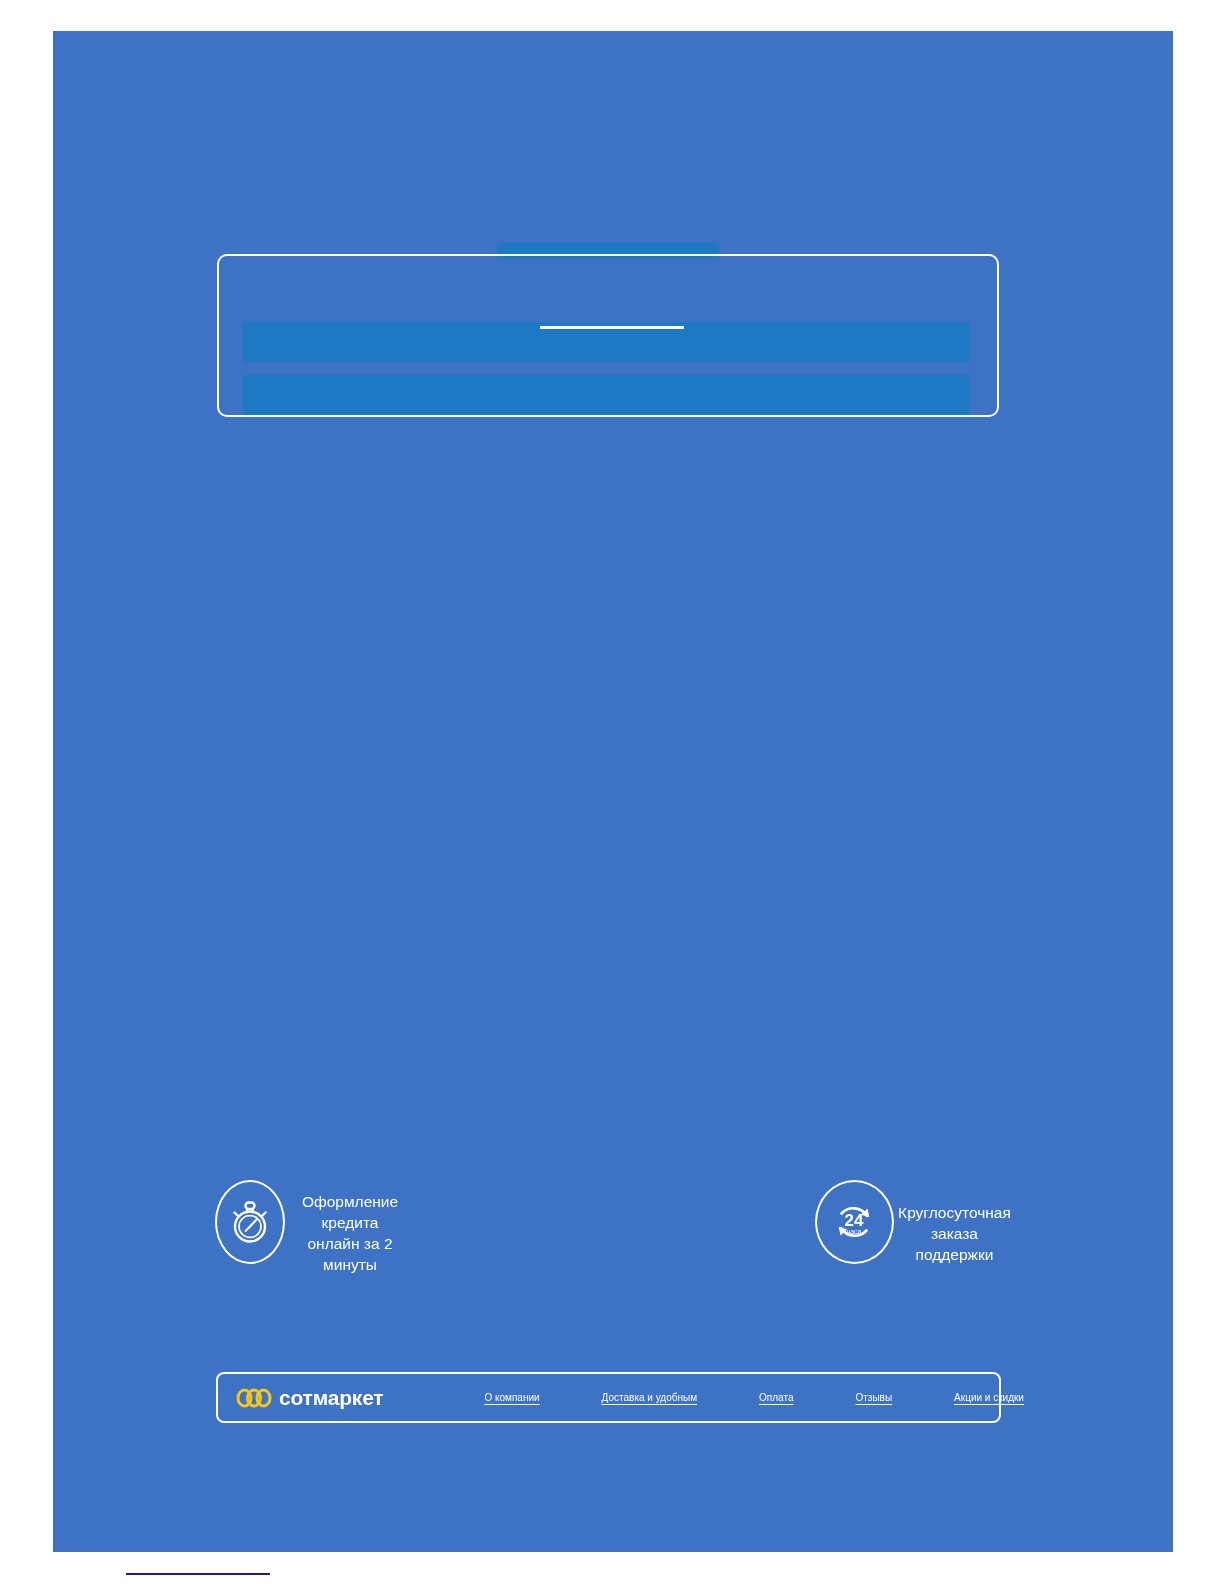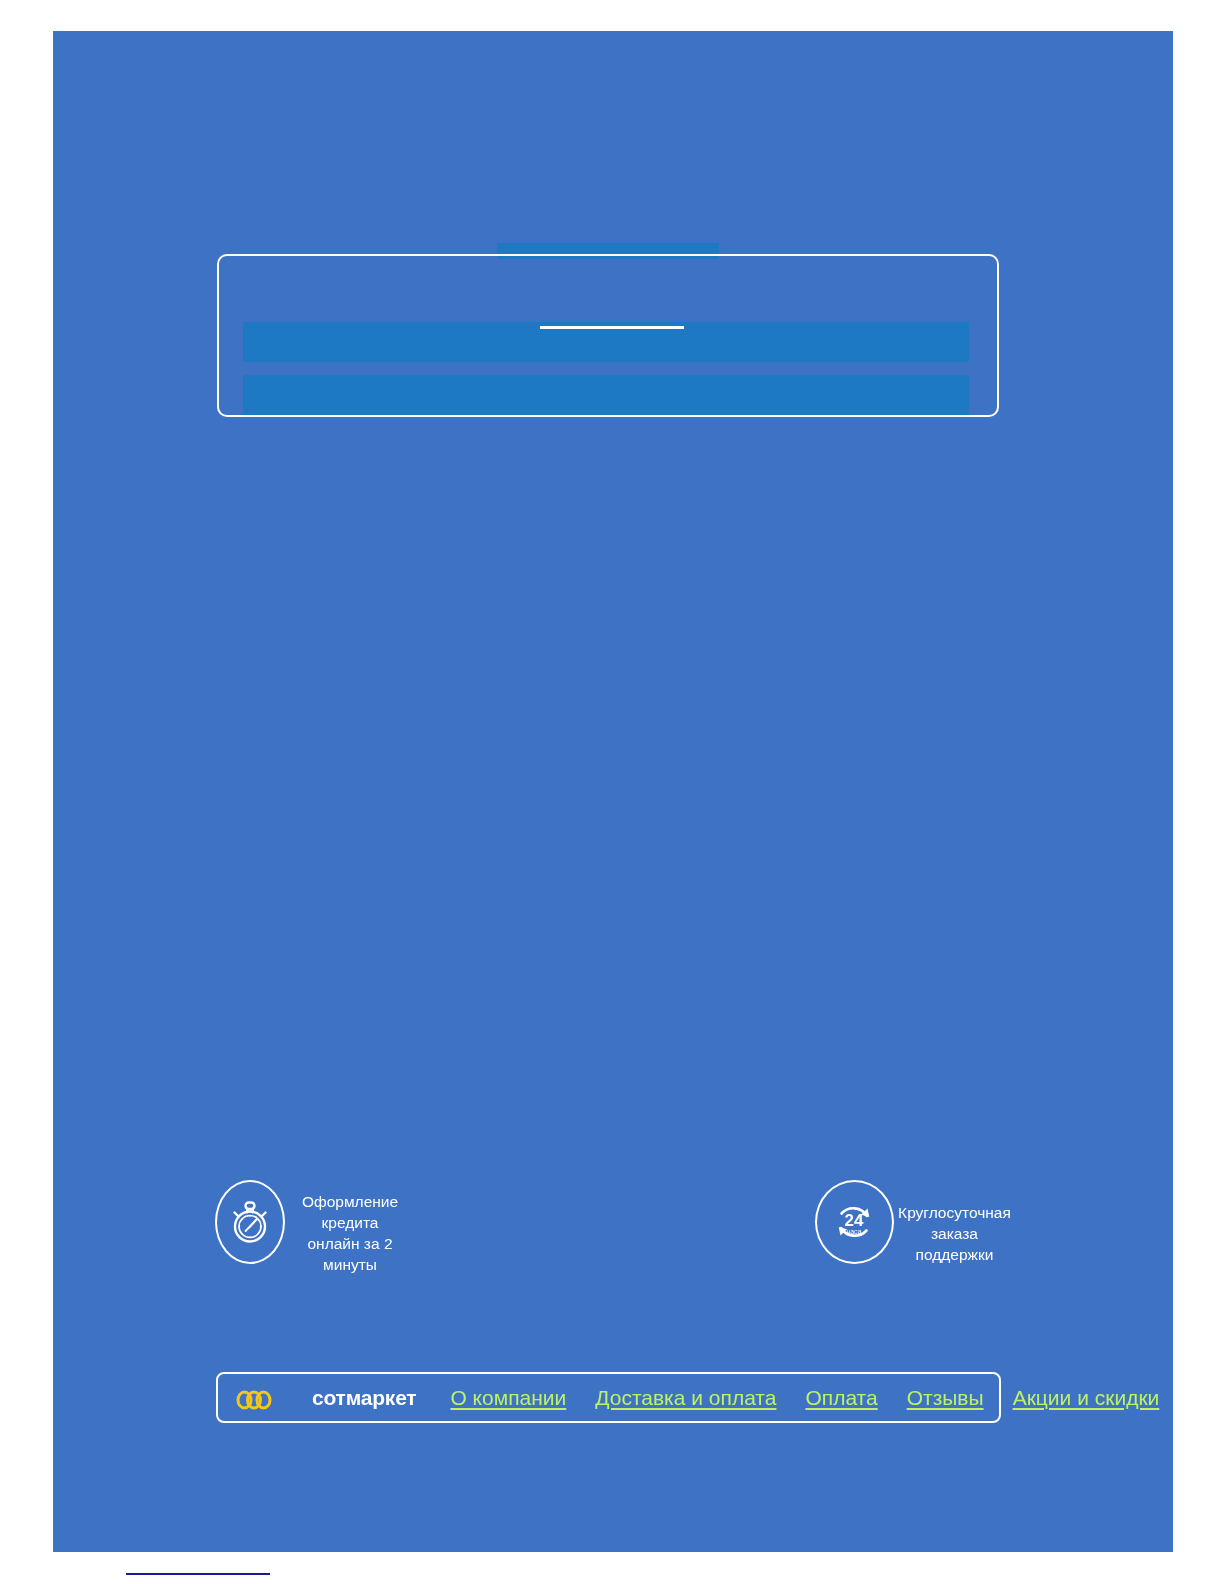--- a/index.html
+++ b/index.html
@@ -105,44 +105,44 @@
     width: 785px;
     height: 51px;
     border: 2px solid #ffffff;
     border-radius: 8px;
     box-sizing: border-box;
     display: flex;
     align-items: center;
   }
   .footer-logo {
     display: flex;
-    align-items: flex-end;
+    align-items: center;
     margin-left: 18px;
-    margin-right: 34px;
-    gap: 33px;
+    margin-right: 68px;
   }
   .logo-mark { display: block; margin-right: 7px; }
   .logo-word {
     color: #ffffff;
     font-size: 21px;
     font-weight: bold;
     letter-spacing: -0.2px;
   }
   .footer-links {
     display: flex;
     align-items: center;
     gap: 29px;
   }
   .footer-link {
-    color: #bef264;
-    font-size: 21px;
+    color: #ffffff;
+    font-size: 10px;
     text-decoration: underline;
     text-underline-offset: 3px;
     white-space: nowrap;
     cursor: pointer;
+    margin-left: 33px;
   }
 
   
   .stray-rule {
     position: absolute;
     left: 126px;
     top: 1573px;
     width: 144px;
     height: 2px;
     background: #1a1a9c;
@@ -221,21 +221,21 @@
           <ellipse cx="8.5" cy="10" rx="6.5" ry="8"></ellipse>
           <ellipse cx="18" cy="10" rx="6.5" ry="8"></ellipse>
           <ellipse cx="27.5" cy="10" rx="6.5" ry="8"></ellipse>
         </g>
       </svg>
       <span class="logo-word">сотмаркет</span>
     </div>
 
     <div class="footer-links">
       <a class="footer-link">О компании</a>
-      <a class="footer-link">Доставка и оплата</a>
+      <a class="footer-link">Доставка и удобным</a>
       <a class="footer-link">Оплата</a>
       <a class="footer-link">Отзывы</a>
       <a class="footer-link">Акции и скидки</a>
     </div>
   </div>
 
 </div>
 
 <div class="stray-rule"></div>
 

